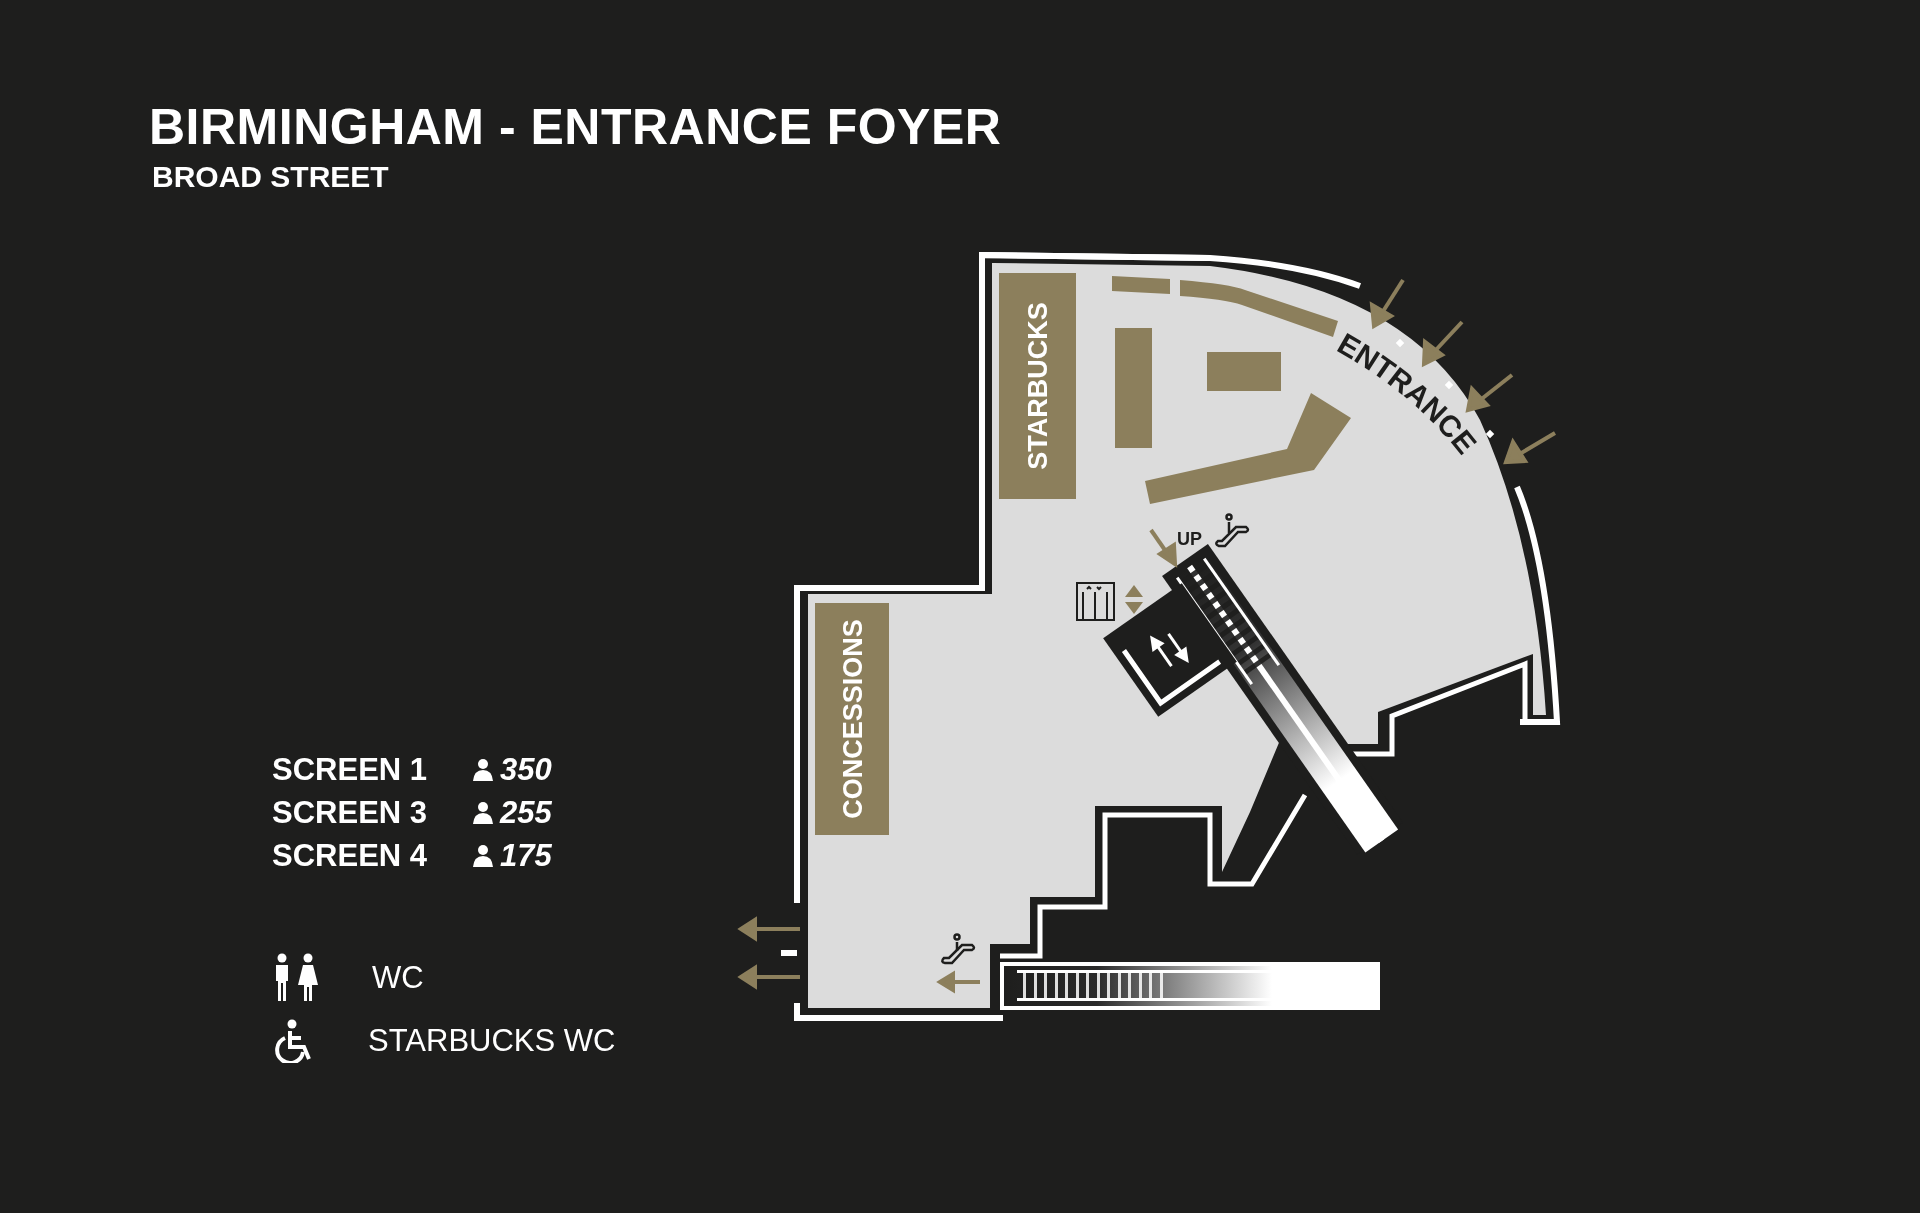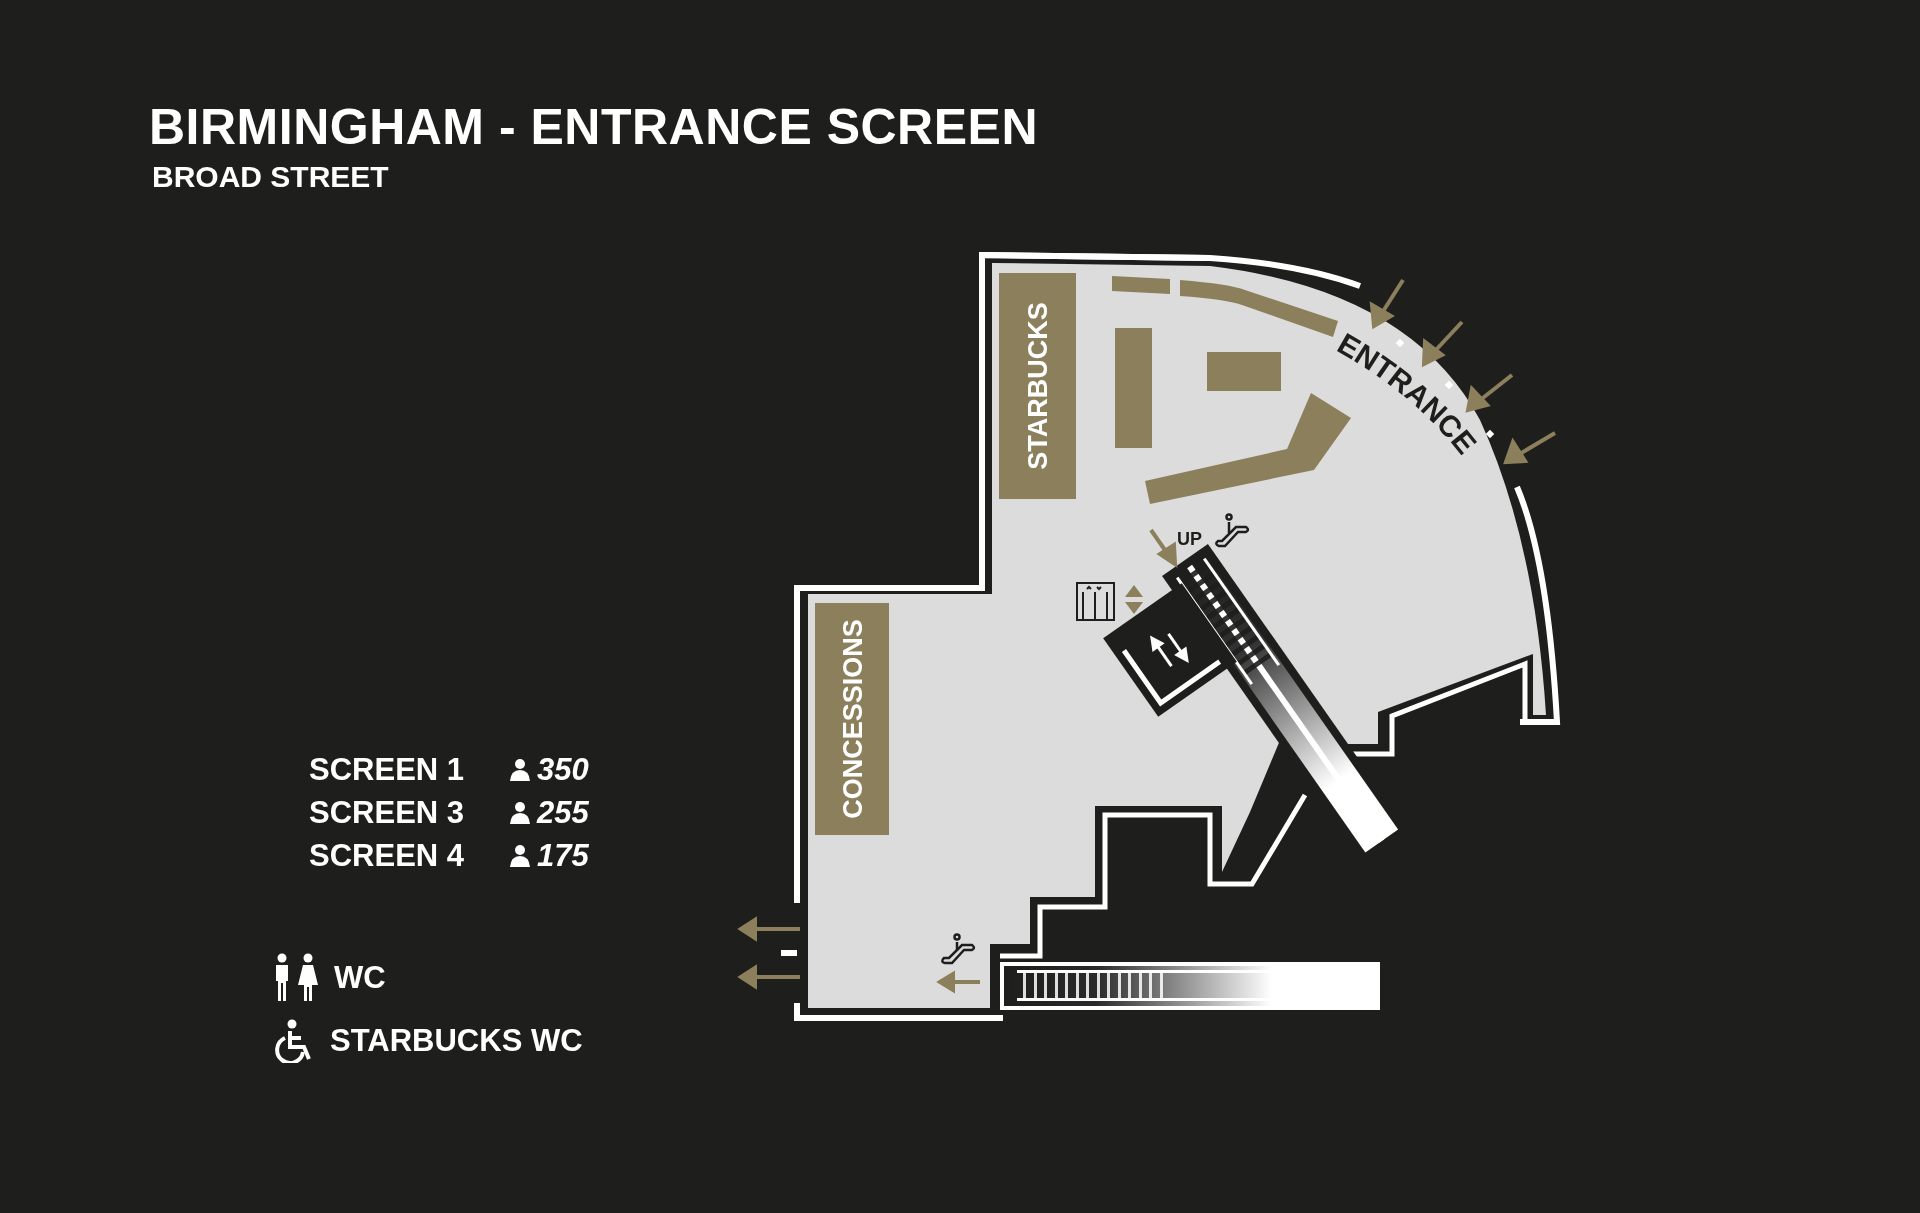--- a/index.html
+++ b/index.html
@@ -18,39 +18,39 @@
   .subtitle {
     position: absolute; left: 152px; top: 160px;
     font-size: 30px; font-weight: 700; line-height: 34px;
     white-space: nowrap;
   }
   .legend { position: absolute; left: 272px; top: 748px; }
   .screen-row {
     display: flex; align-items: center; height: 43px;
     font-size: 31px; font-weight: 700; white-space: nowrap;
   }
-  .screen-name { width: 200px; margin-left: 37px; }
+  .screen-name { width: 200px; }
   .person-icon { width: 22px; height: 24px; margin-right: 6px; display: inline-block; }
   .capacity { width: 80px; font-style: italic; }
   .fourdx { margin-left: 20px; width: 95px; height: 34px; }
   .wc-row {
     position: absolute; left: 272px; display: flex; align-items: center;
-    font-size: 31px; font-weight: 700; white-space: nowrap;
+    font-size: 31px; font-weight: 400; white-space: nowrap; gap: 38px;
   }
   .wc-row svg { margin-right: 14px; }
   .map { position: absolute; left: 0; top: 0; }
   .map-label {
     font-family: "Liberation Sans", "DejaVu Sans", sans-serif;
     font-weight: 700;
   }
 </style>
 </head>
 <body>
 
-<div class="title">BIRMINGHAM - ENTRANCE SCREEN</div>
+<div class="title">BIRMINGHAM - ENTRANCE FOYER</div>
 <div class="subtitle">BROAD STREET</div>
 
 <svg class="map" width="1920" height="1213" viewBox="0 0 1920 1213">
   <defs>
     <linearGradient id="escFade" x1="0" y1="0" x2="1" y2="0">
       <stop offset="0" stop-color="#1e1e1d"></stop>
       <stop offset="0.25" stop-color="#2a2a2a"></stop>
       <stop offset="0.72" stop-color="#ffffff"></stop>
       <stop offset="1" stop-color="#ffffff"></stop>
     </linearGradient>

